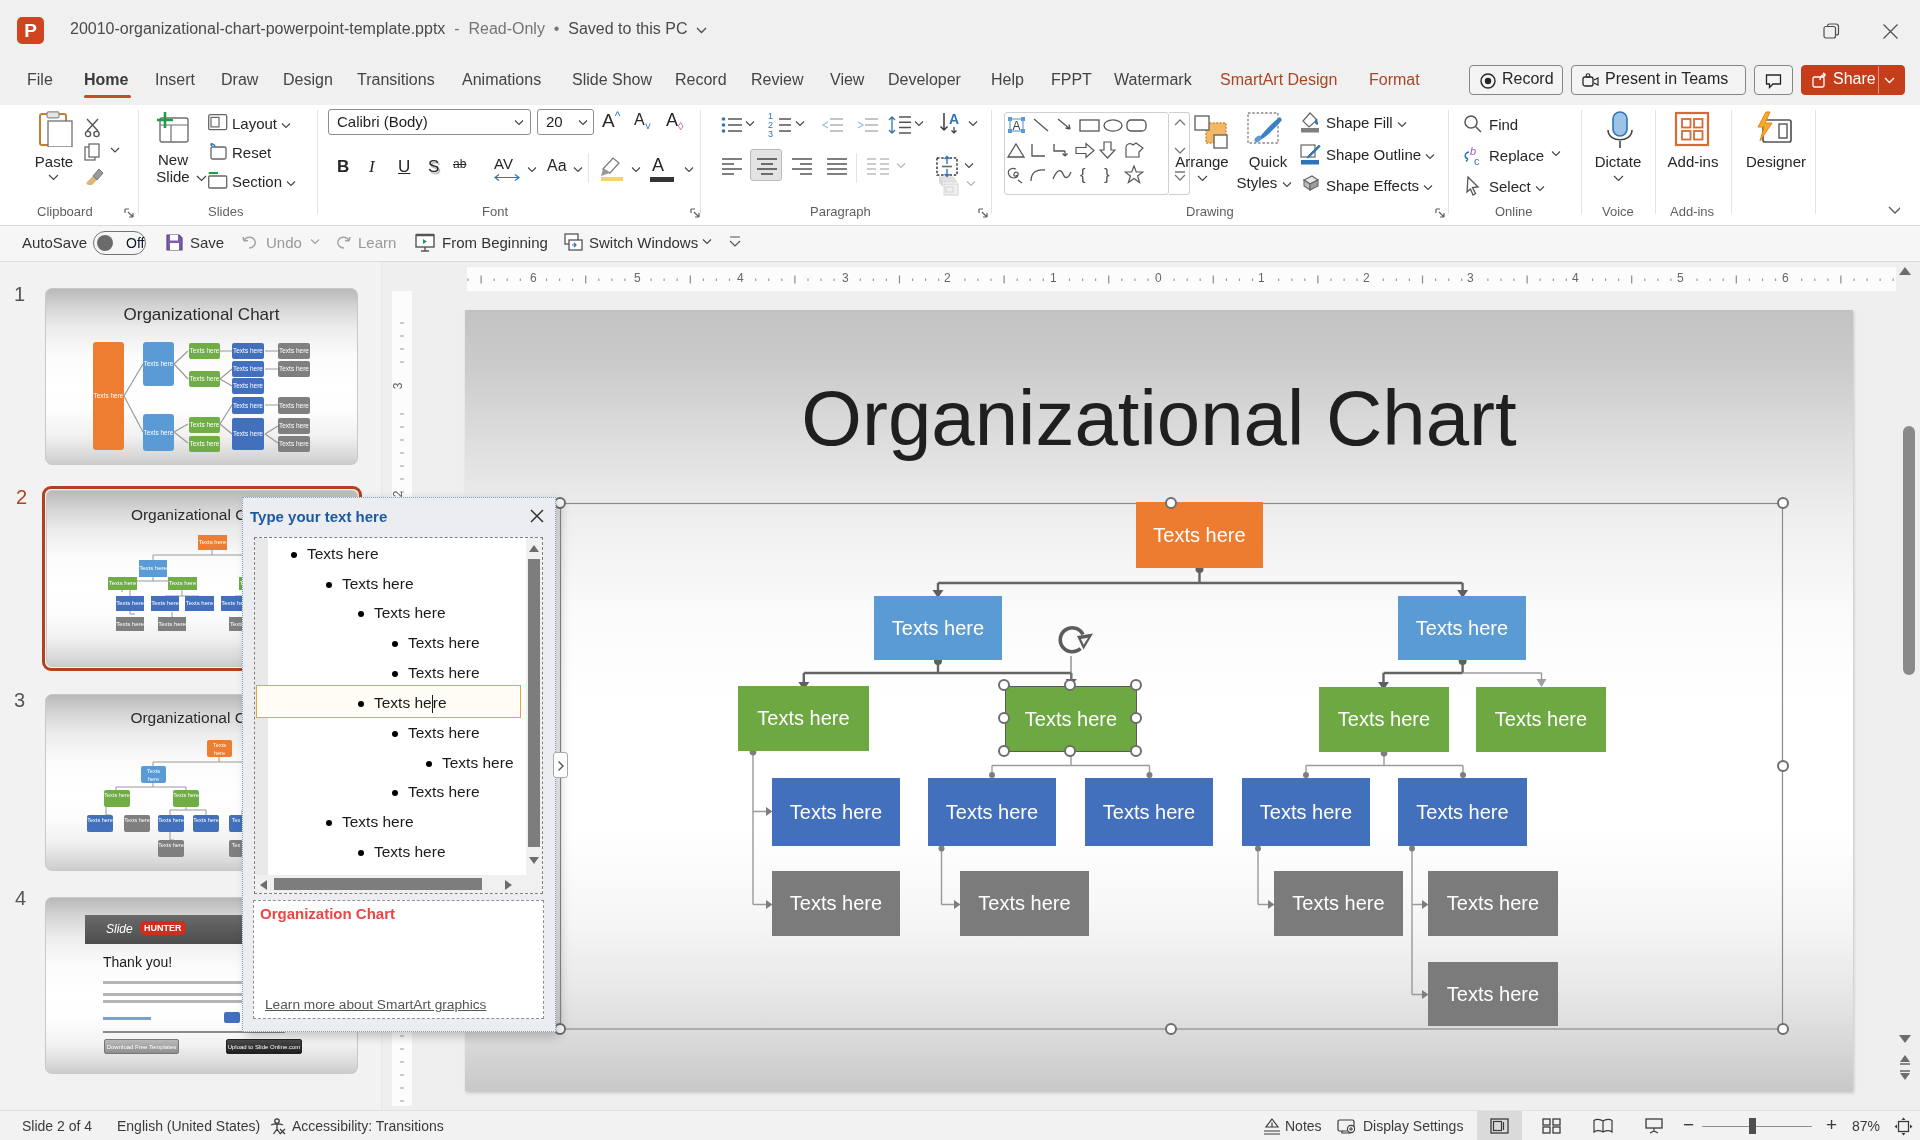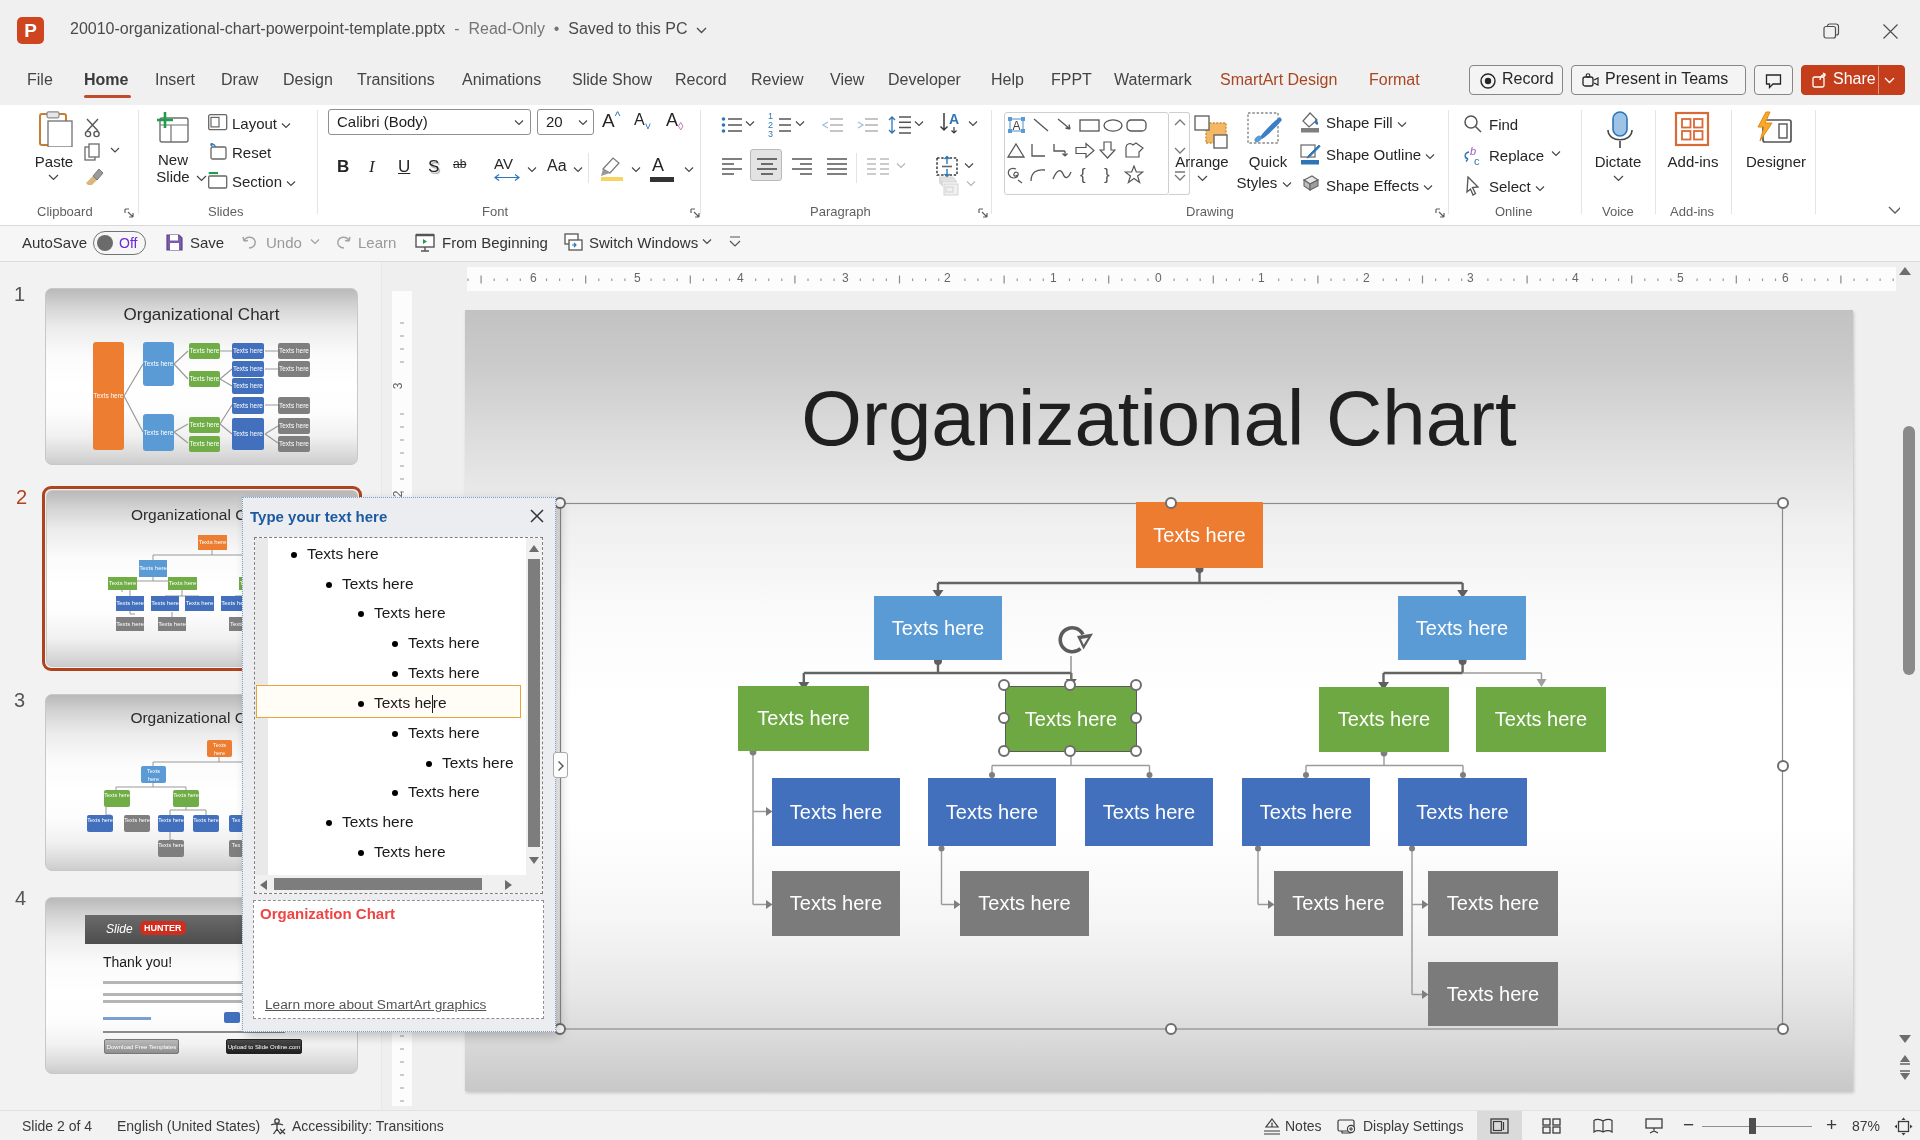--- a/index.html
+++ b/index.html
@@ -484,21 +484,21 @@
       <rect x="27" y="13" width="8" height="14" fill="none" stroke="#555" stroke-width="1.4"></rect>
       <path d="M14 1 L6 16 H12 L8 30 L20 12 H13 L18 1 Z" fill="#f7a928" stroke="#e2871a" stroke-width="1"></path>
     </svg>
   <div class="rbig" style="left:1746px;top:48px;width:56px">Designer</div>
 </div>
 
 <div id="qat" class="abs">
   <div class="abs" style="left:22px;top:8px">AutoSave</div>
   <div class="abs" style="left:93px;top:5px;width:53px;height:24px;border:1px solid #737373;border-radius:12px;background:#f6f6f6">
     <div style="position:absolute;left:3px;top:3px;width:16px;height:16px;border-radius:50%;background:#6b6b6b"></div>
-    <span style="position:absolute;left:25px;top:3px;font-size:14px;color:#6d28d9">Off</span>
+    <span style="position:absolute;left:32px;top:3px;font-size:14px;color:#0f172a">Off</span>
   </div>
   <svg class="abs" style="left:165px;top:7px" width="19" height="19">
       <path d="M2 2 H14 L17 5 V17 H2 Z" fill="#7b5ca8" stroke="#5d4585" stroke-width="1.2"></path>
       <rect x="5" y="2" width="8" height="5.5" fill="#fff"></rect>
       <rect x="5" y="10" width="9" height="7" fill="#fff"></rect>
     </svg>
   <div class="abs" style="left:190px;top:8px">Save</div>
   <svg class="abs" style="left:240px;top:7px" width="20" height="18" opacity="0.42">
       <path d="M4 8 C6 3 13 3 15 8 M4 8 L3 4 M4 8 L8 7.5" fill="none" stroke="#333" stroke-width="1.5"></path>
       <path d="M5 12 C7 16 13 16 15 12" fill="none" stroke="#333" stroke-width="1.5" opacity="0"></path>

